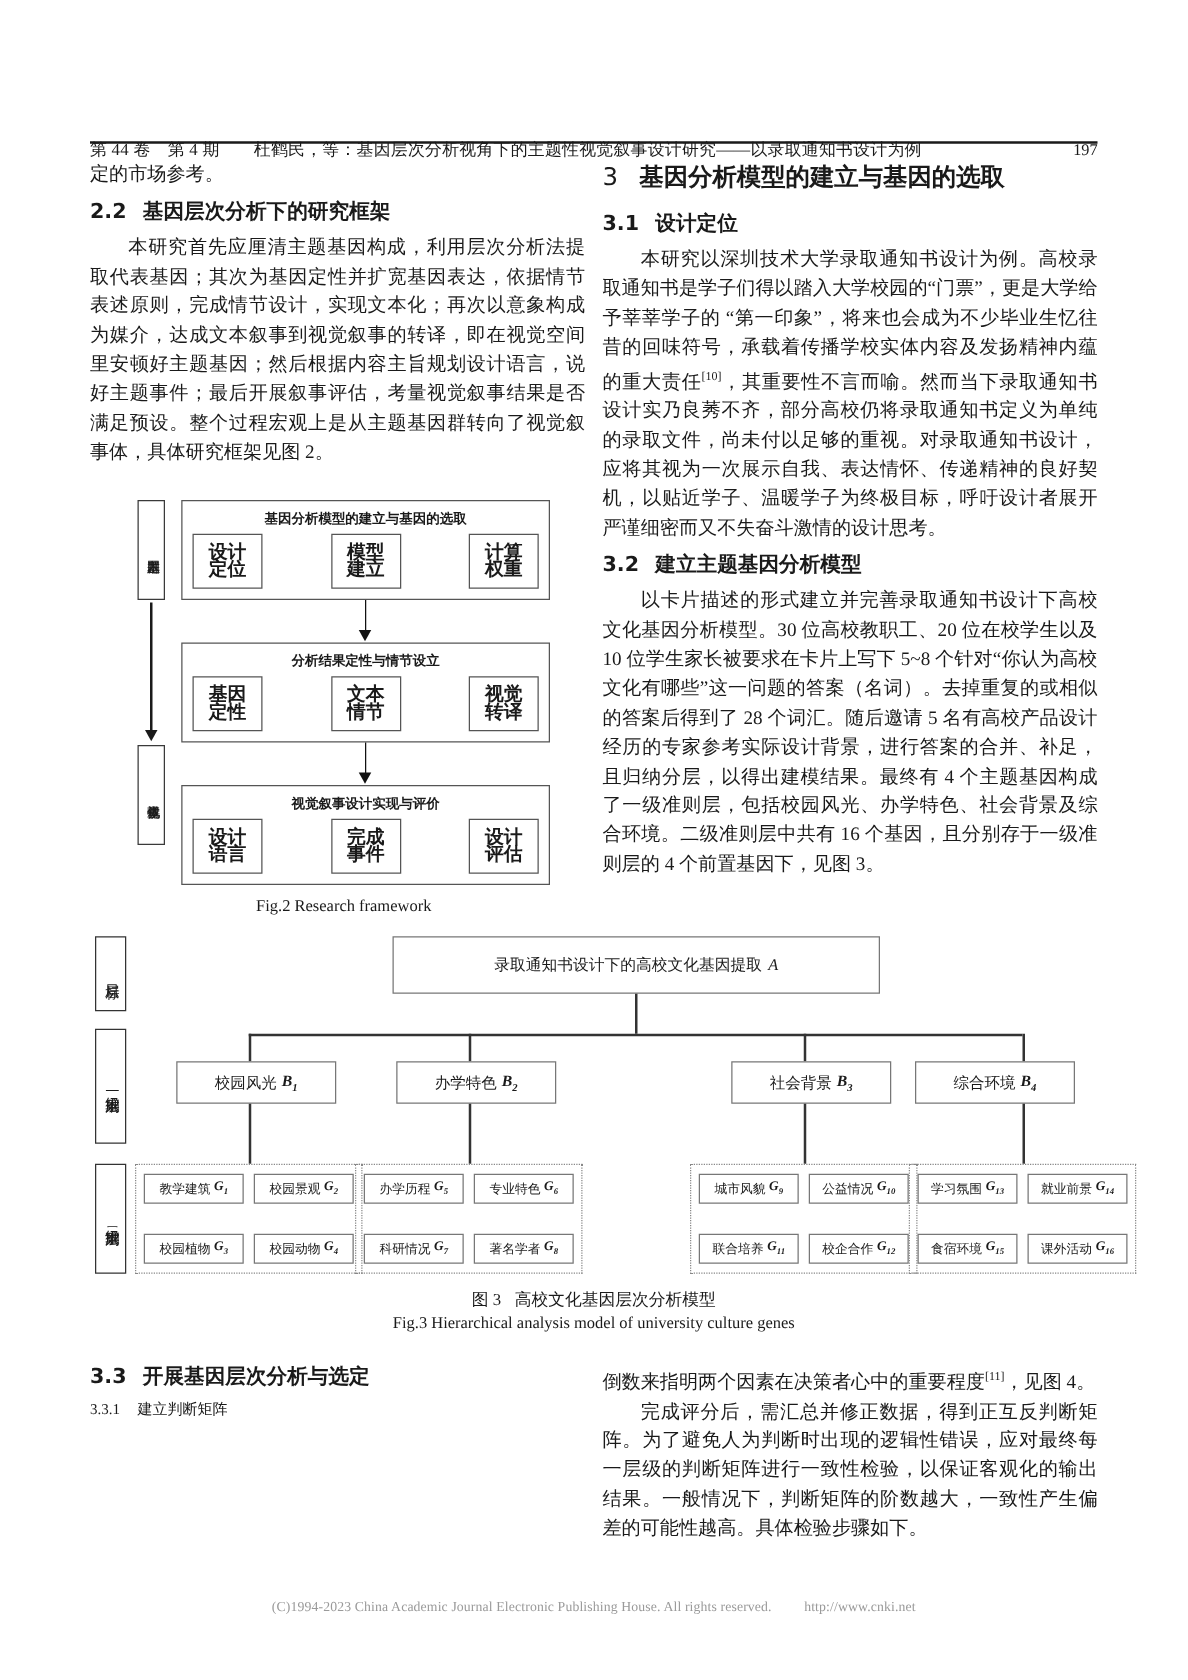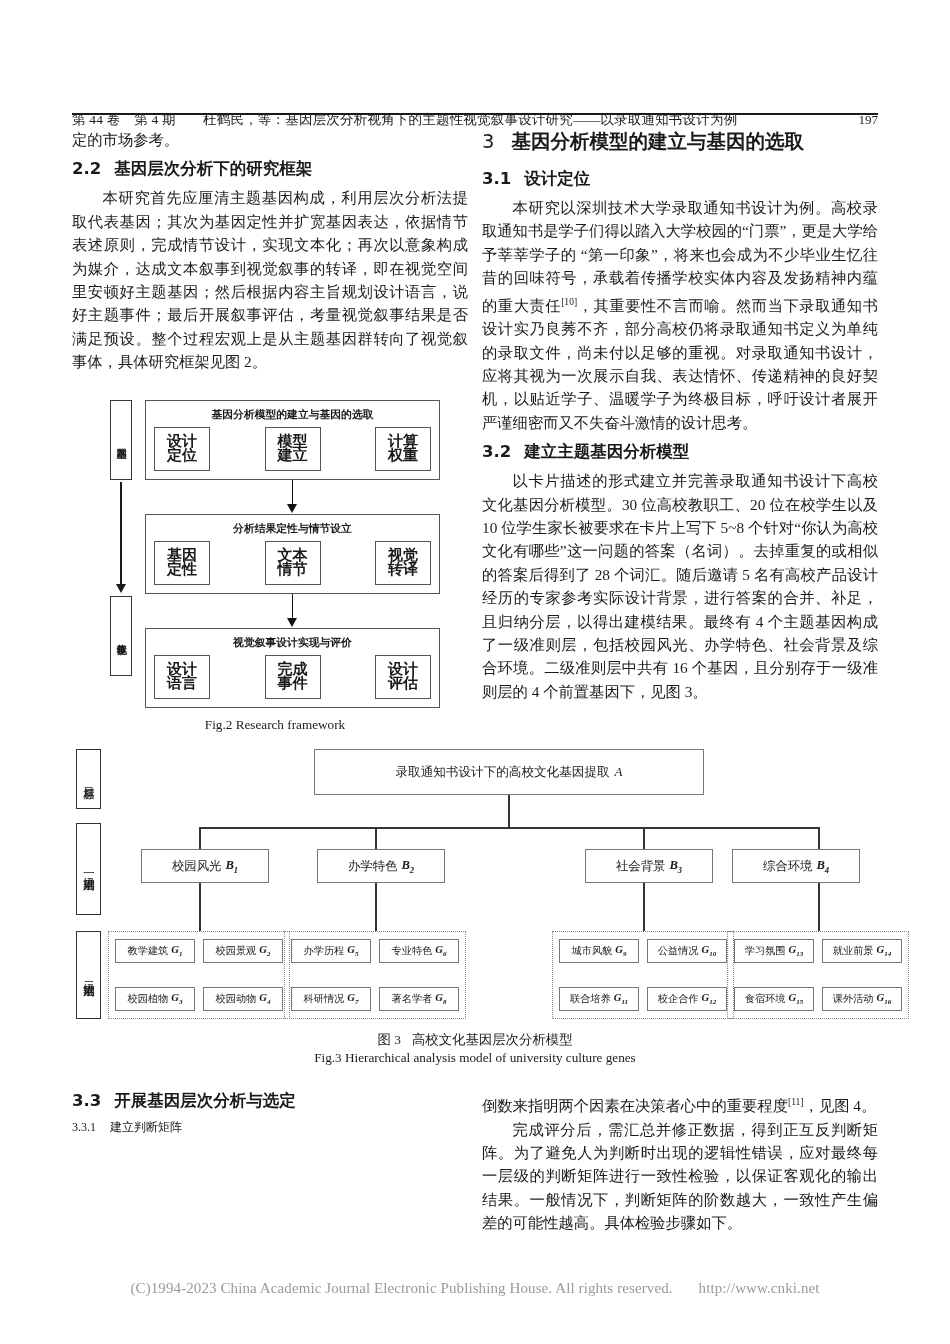--- a/index.html
+++ b/index.html
@@ -185,21 +185,21 @@
     display:flex;align-items:center;justify-content:center;
     font-size:10.2px;font-family:"DejaVu Sans","Liberation Sans",sans-serif;
     white-space:nowrap;
   }
   .f3-g i{font-family:"Liberation Serif",serif;font-style:italic;font-weight:bold;margin-left:3px;font-size:10.6px;}
   .f3-g i sub{font-size:7px;}
 
   
   .footer{
     position:absolute;left:0;top:1280px;width:950px;text-align:center;
-    font-size:15px;color:#9a9a9a;letter-spacing:.1px;
+    font-size:11px;color:#9a9a9a;letter-spacing:.1px;
     font-family:"Liberation Serif",serif;
   }
   .footer .url{margin-left:26px;}
 </style>
 </head>
 <body>
 
 <div class="page">
 
   <div class="runhead">

